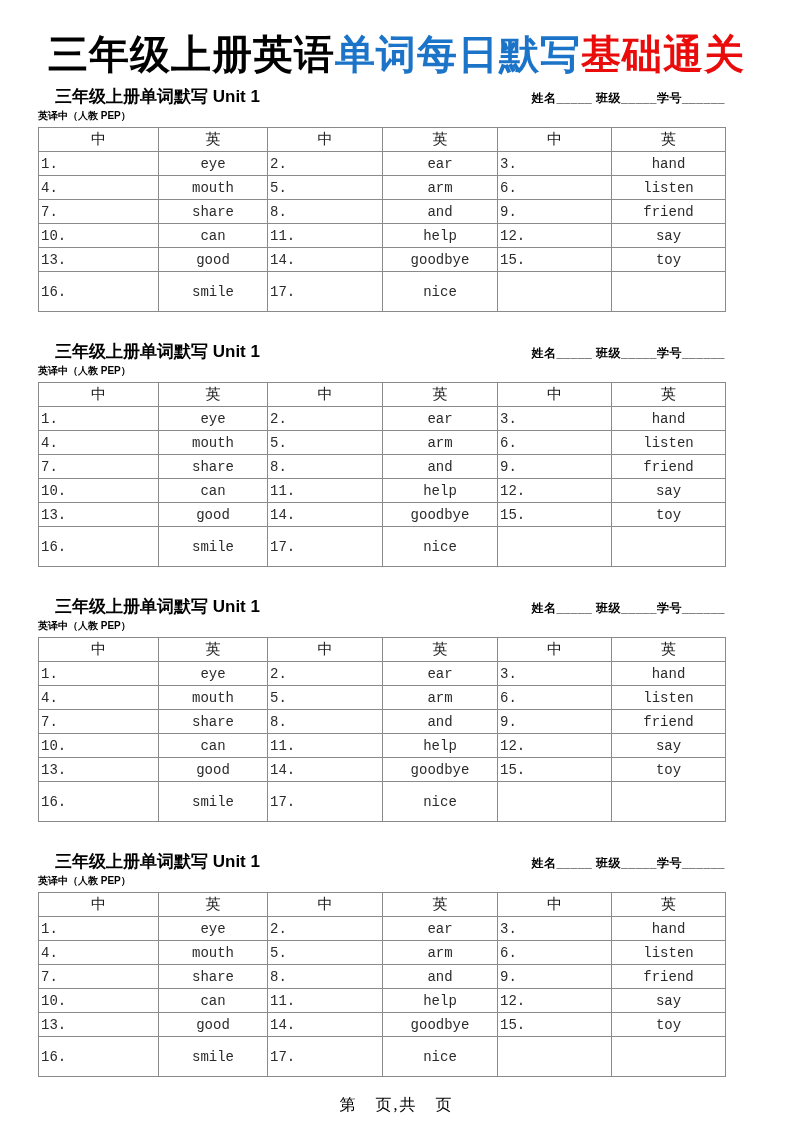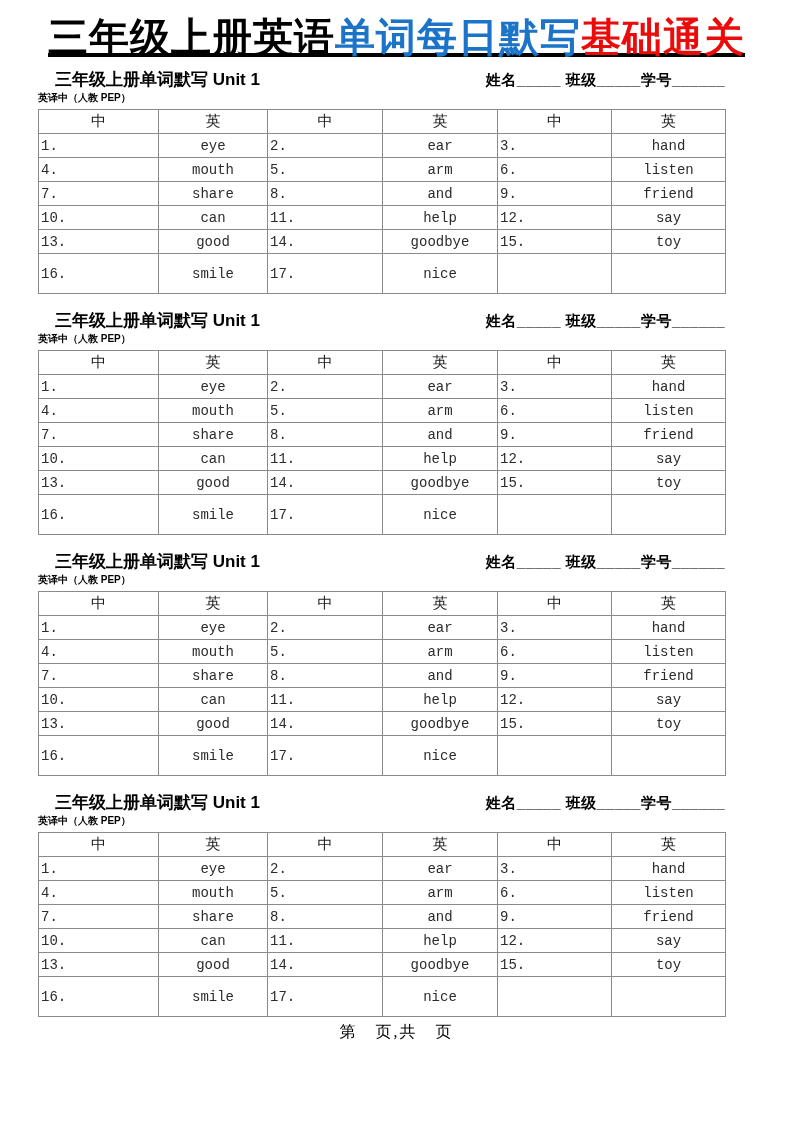--- a/index.html
+++ b/index.html
@@ -10,52 +10,51 @@
   body {
     width: 793px;
     height: 1122px;
     position: relative;
     font-family: "Liberation Sans", "DejaVu Sans", sans-serif;
     color: #000;
     overflow: hidden;
   }
   .page-title {
     text-align: center;
-    padding-top: 15px;
+    padding-top: 32px;
     font-family: "Liberation Serif", "DejaVu Serif", serif;
     font-weight: bold;
     font-size: 40px;
     line-height: 1.15;
     letter-spacing: 1px;
     white-space: nowrap;
-    text-decoration: underline;
   }
   .seg-black { color: #000000; }
   .seg-blue  { color: var(--title-blue, #1B74C8); }
   .seg-red   { color: var(--title-red, #EA0B0B); }
 
   .content {
     margin-left: 38px;
     width: 687px;
     margin-top: 9px;
   }
-  .section { margin-bottom: 17px; }
+  .section { margin-bottom: 30px; }
   .sec-header {
     display: flex;
     justify-content: space-between;
     align-items: baseline;
     padding-left: 17px;
     font-weight: bold;
     font-size: 17px;
     line-height: 20px;
   }
   .sec-title { white-space: nowrap; }
   .sec-blanks {
     white-space: nowrap;
-    font-size: 15px;
+    font-size: 12px;
     letter-spacing: 0.5px;
     text-align: right;
   }
   .sec-sub {
     font-weight: bold;
     font-size: 10px;
     margin: 1px 0 4px 0;
   }
   table.vocab {
     width: 687px;

